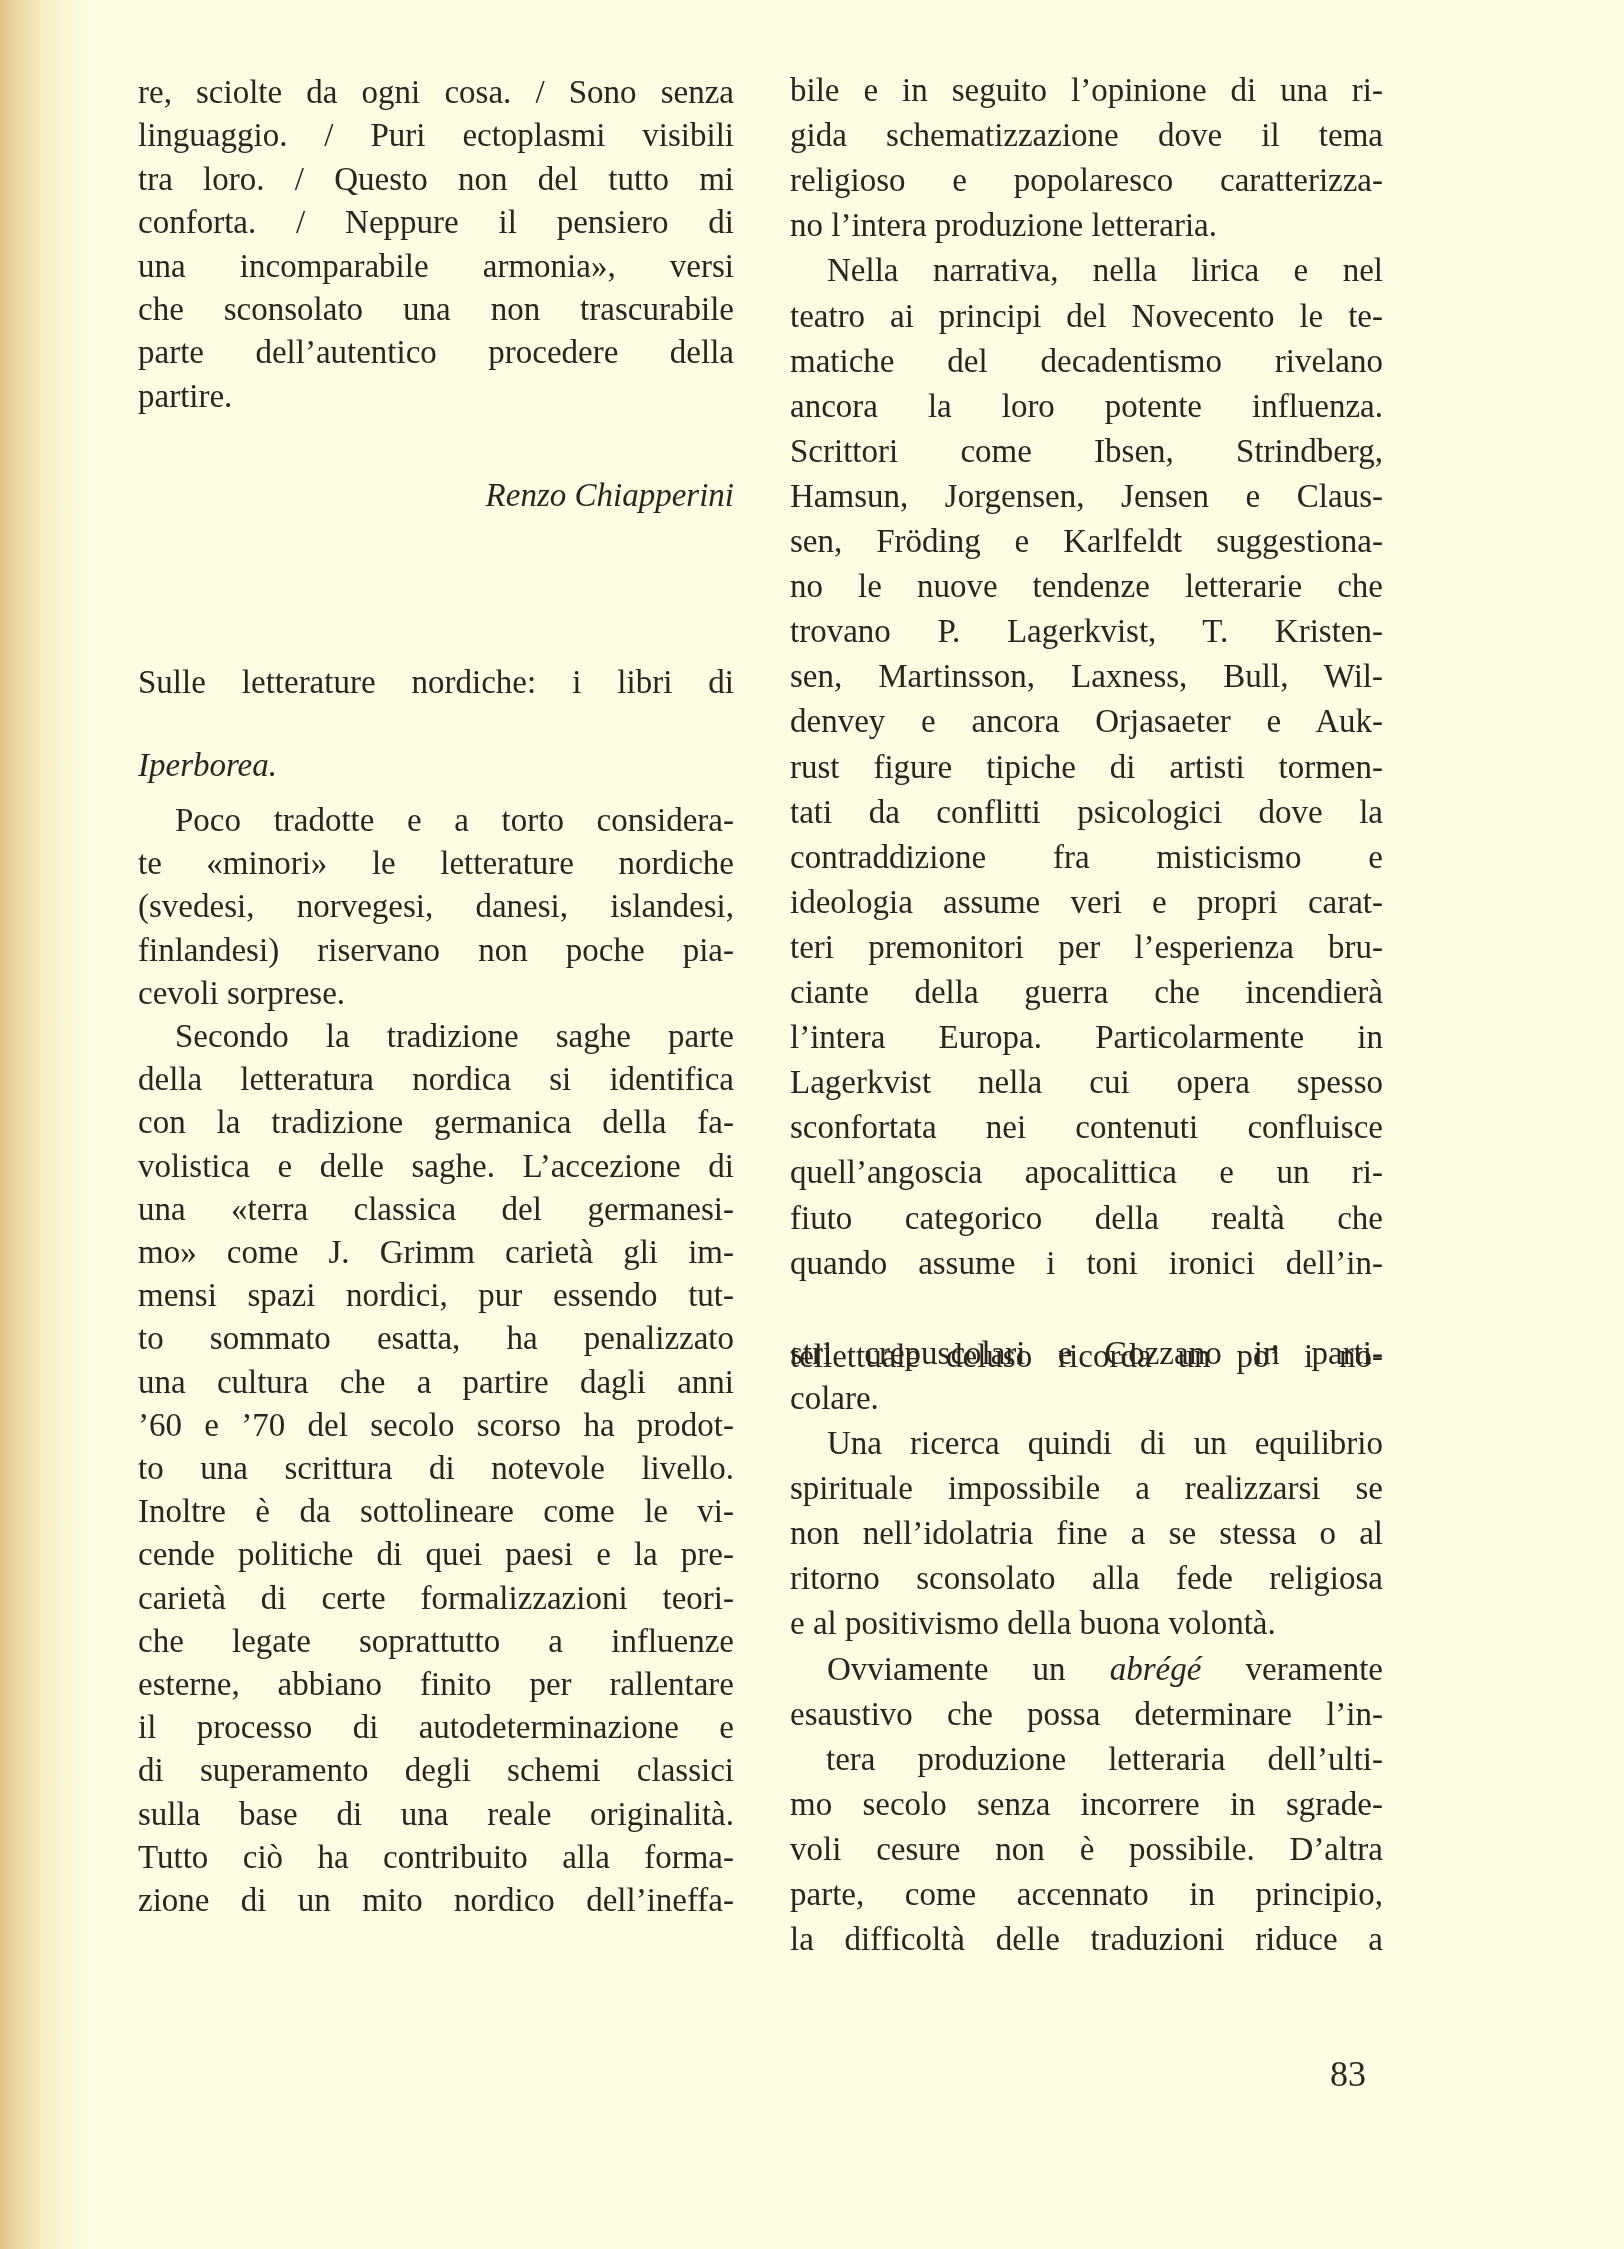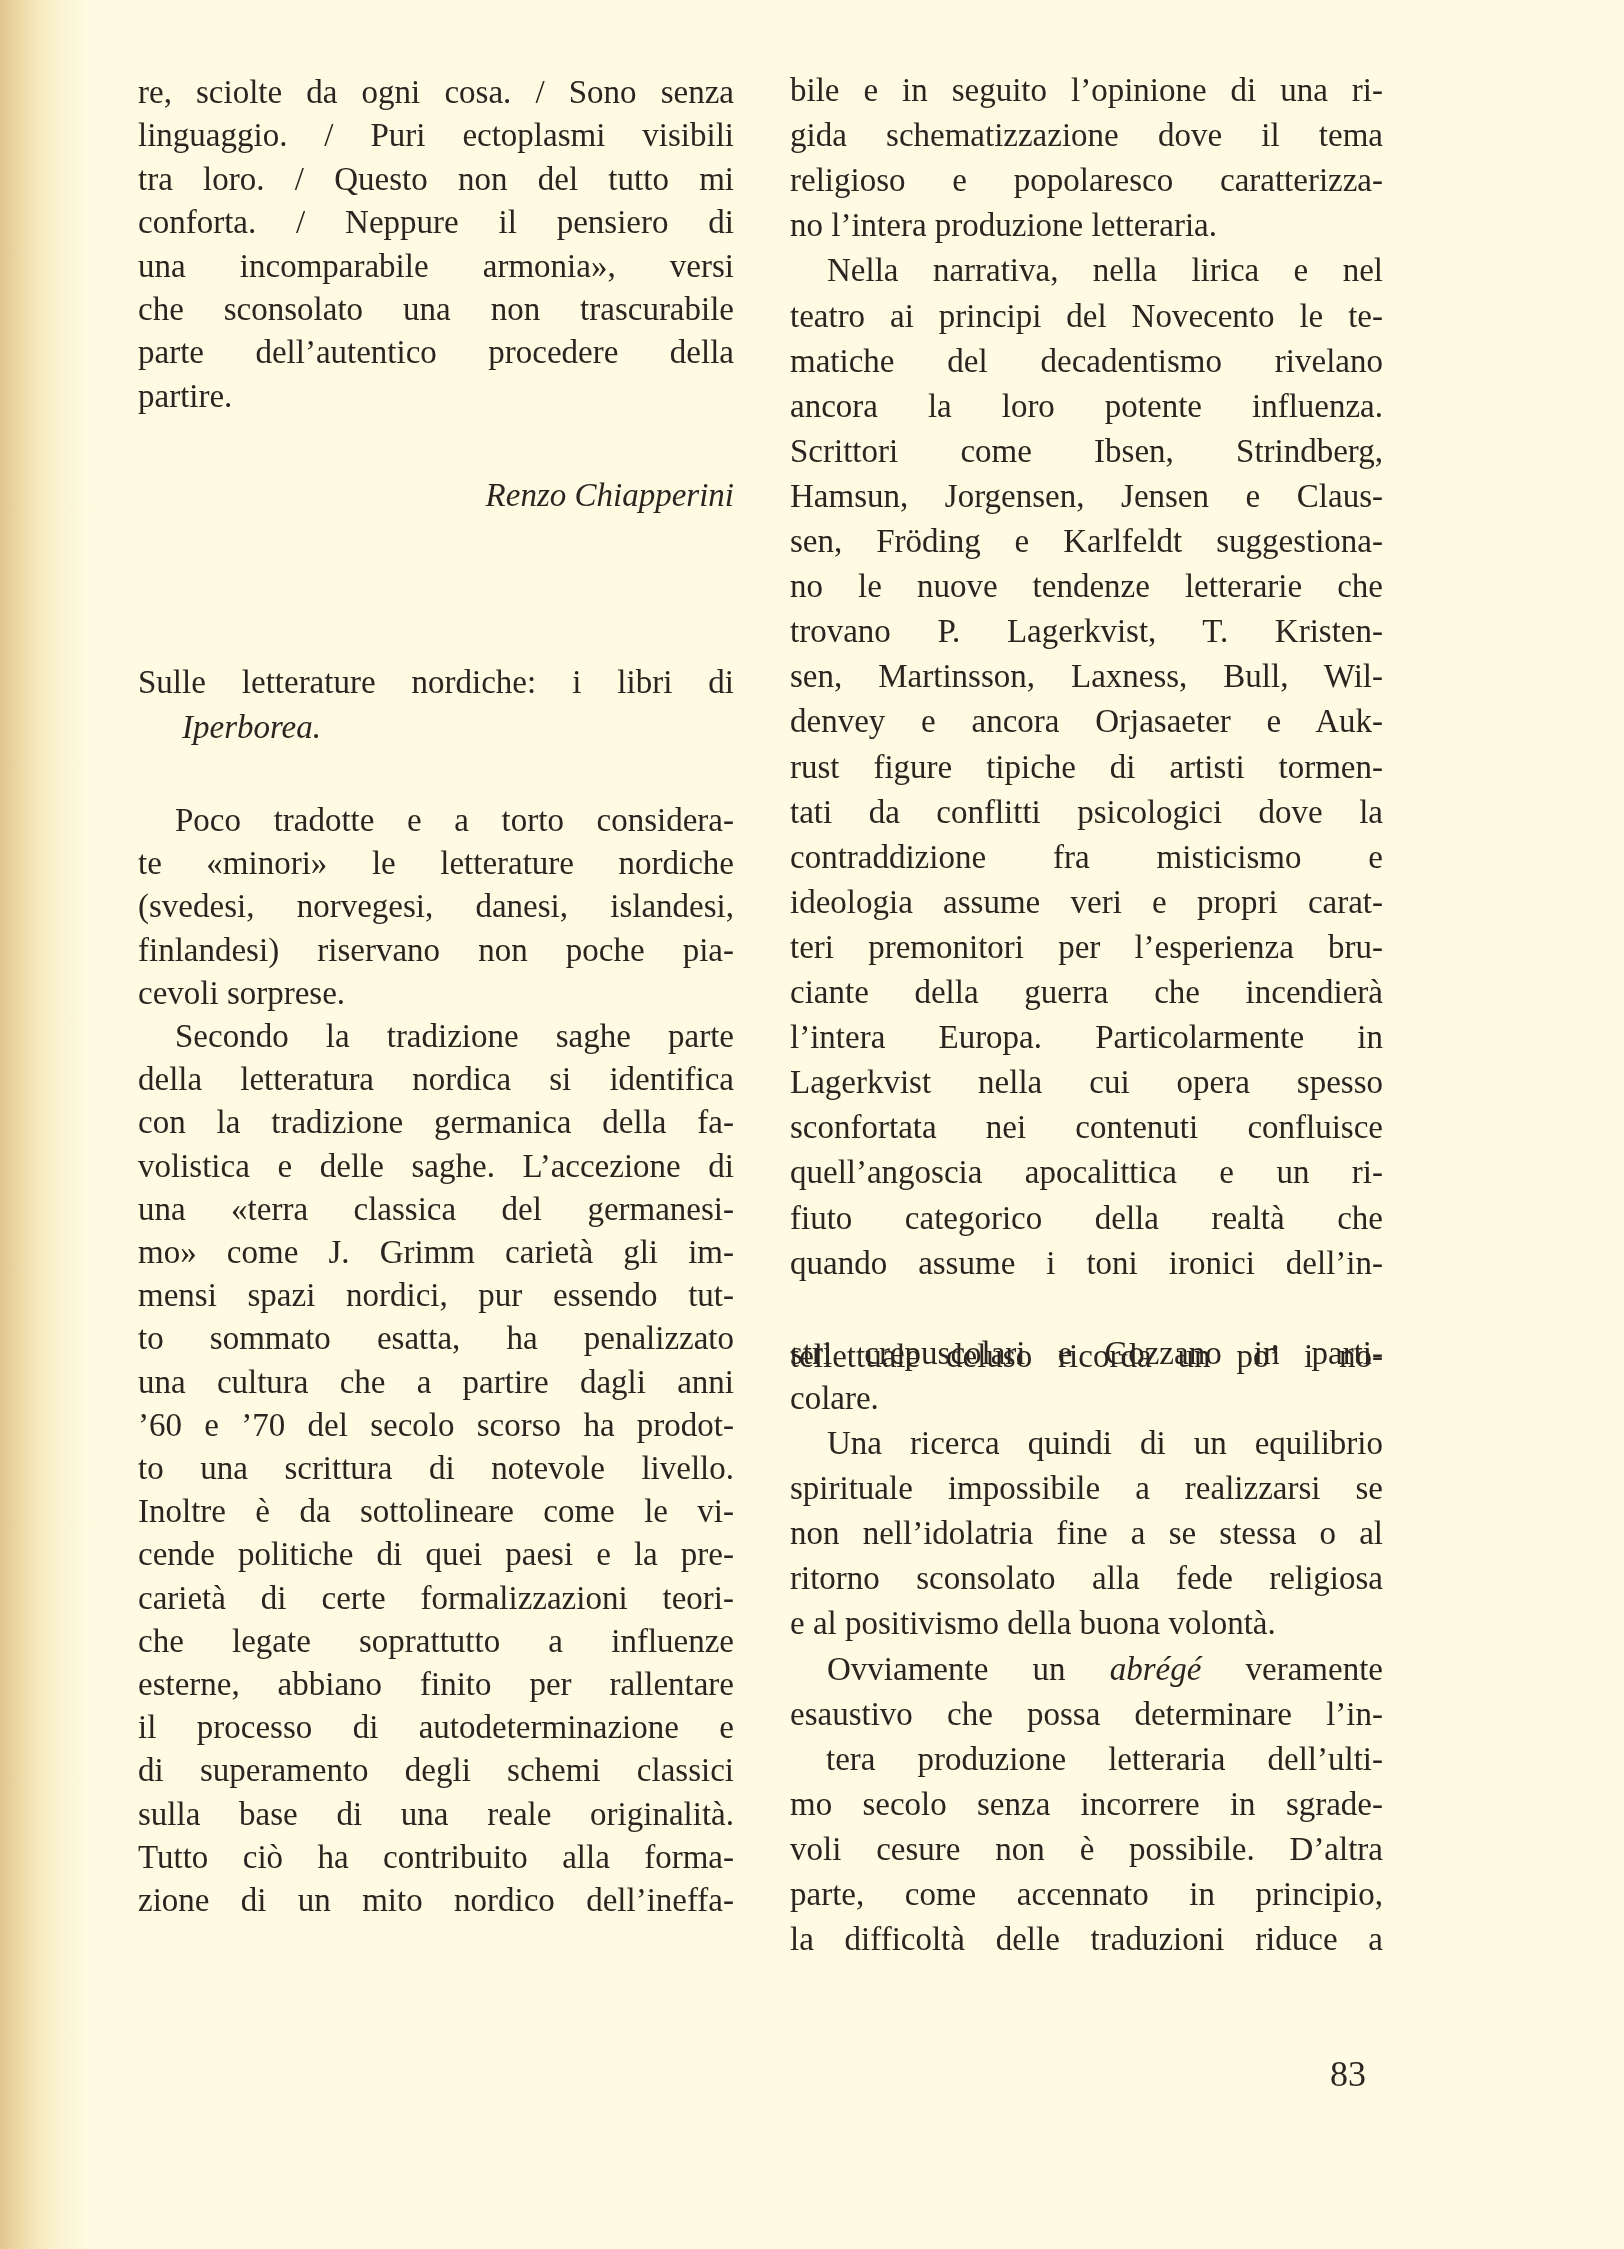--- a/index.html
+++ b/index.html
@@ -43,21 +43,21 @@
       <div class="line" style="top: 243.6px;">una incomparabile armonia», versi</div>
       <div class="line" style="top: 287px;">che sconsolato una non trascurabile</div>
       <div class="line" style="top: 330.4px;">parte dell’autentico procedere della</div>
       <div class="line last" style="top: 373.8px;">partire.</div>
     </div>
     <div>
       <div class="line right it" style="top: 473px;">Renzo Chiapperini</div>
     </div>
     <div>
       <div class="line" style="top: 660px;">Sulle letterature nordiche: i libri di</div>
-      <div class="line last it" style="top: 705px; margin-left: 44px;">Iperborea.</div>
+      <div class="line last it" style="top: 743px;">Iperborea.</div>
     </div>
     <div>
       <div class="line indent" style="top: 798px;">Poco tradotte e a torto considera-</div>
       <div class="line" style="top: 841.2px;">te «minori» le letterature nordiche</div>
       <div class="line" style="top: 884.4px;">(svedesi, norvegesi, danesi, islandesi,</div>
       <div class="line" style="top: 927.6px;">finlandesi) riservano non poche pia-</div>
       <div class="line last" style="top: 970.8px;">cevoli sorprese.</div>
       <div class="line indent" style="top: 1014px;">Secondo la tradizione saghe parte</div>
       <div class="line" style="top: 1057.2px;">della letteratura nordica si identifica</div>
       <div class="line" style="top: 1100.4px;">con la tradizione germanica della fa-</div>

